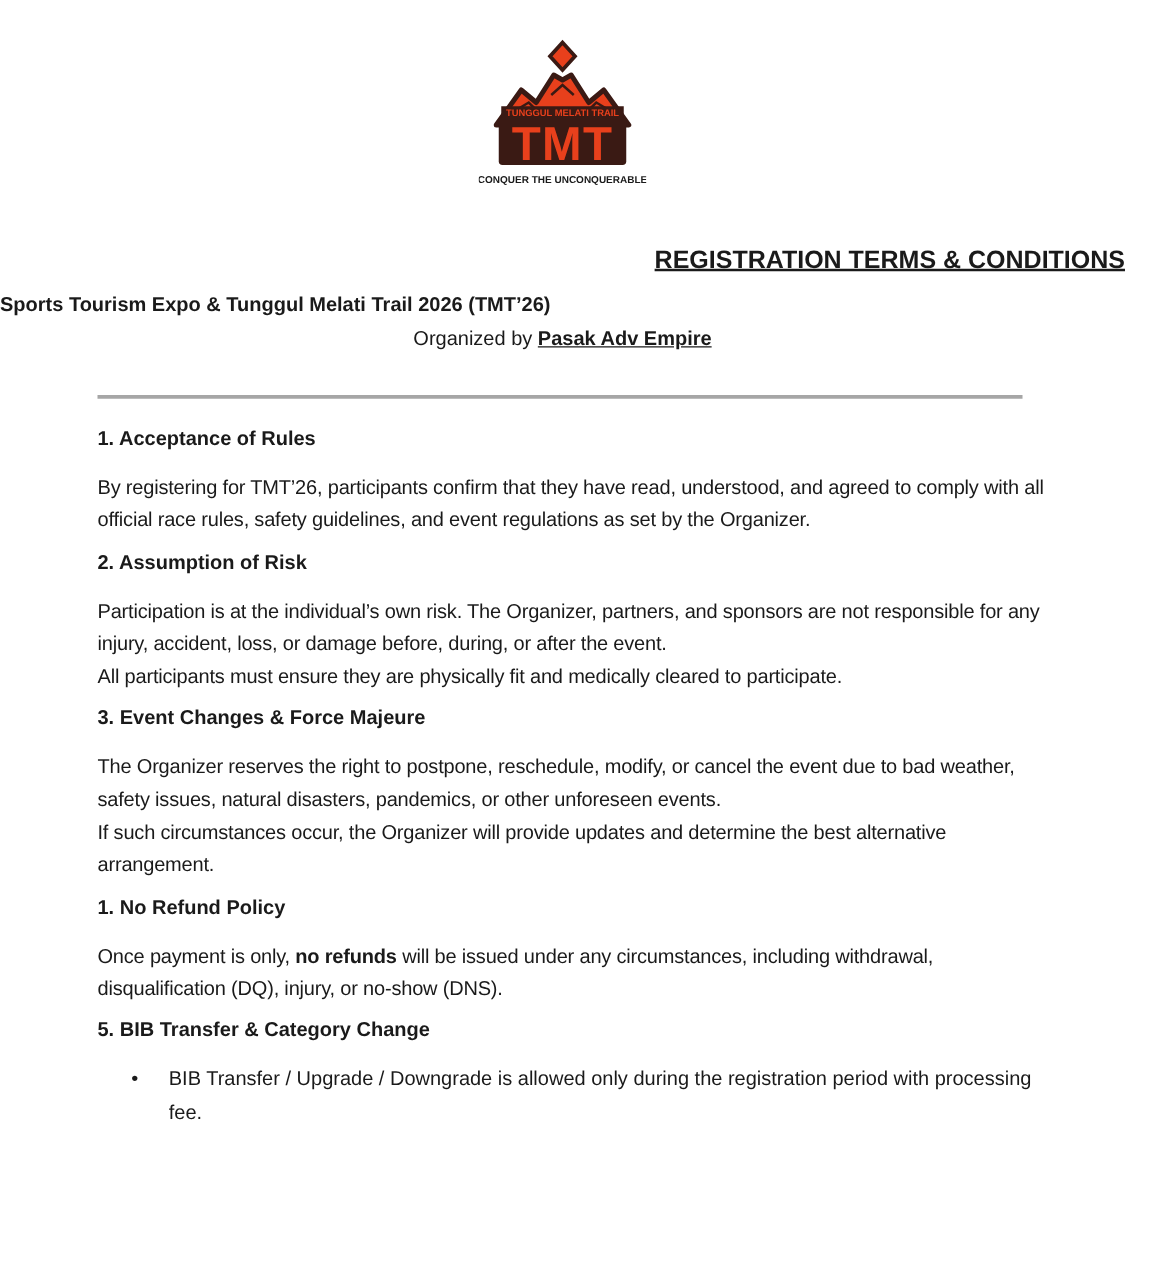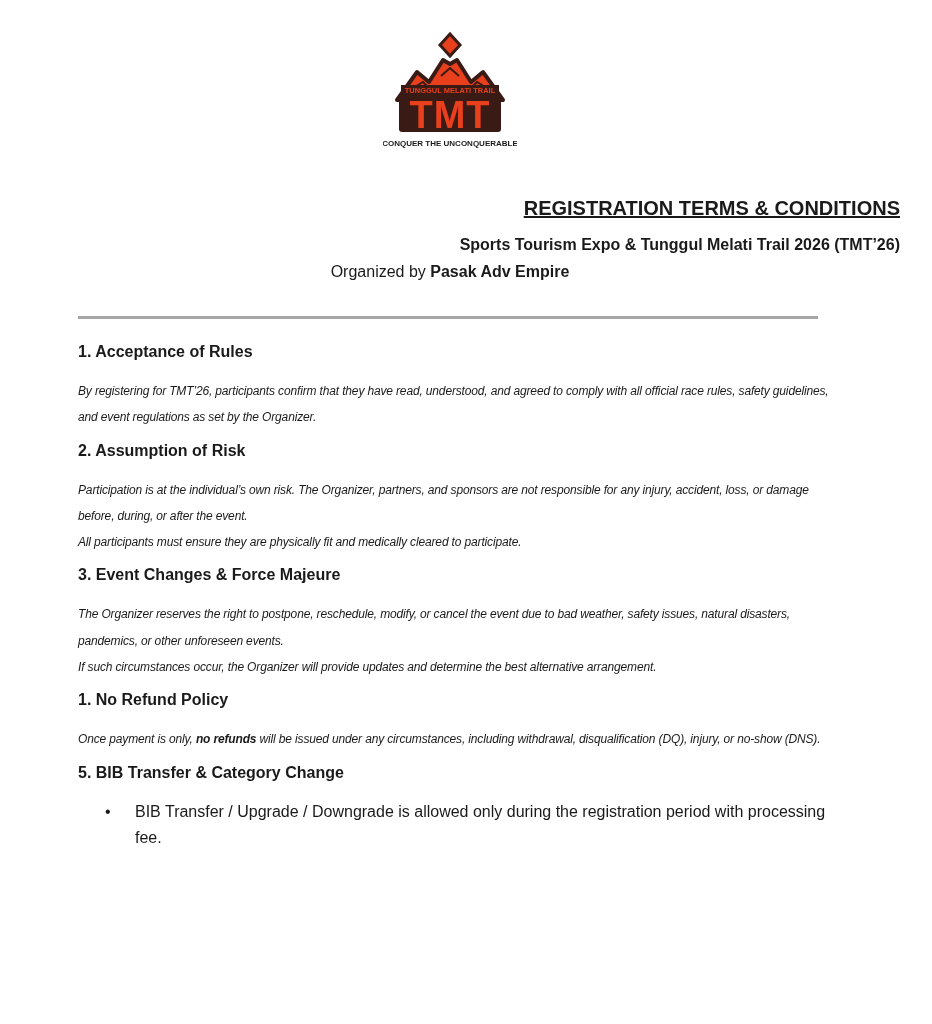--- a/index.html
+++ b/index.html
@@ -1,29 +1,29 @@
 <!DOCTYPE html>
 <html><head>
 <meta charset="utf-8">
 <style>
   html, body { margin:0; padding:0; background:#ffffff; }
   body { width:932px; height:1024px; overflow:hidden; position:relative;
          font-family:"Liberation Sans", sans-serif; color:#1a1a1a; }
   .logo { position:absolute; left:383px; top:30px; width:134px; height:122px; }
   .title { position:absolute; left:0; width:900px; top:197px; text-align:right;
            font-size:20px; font-weight:bold; text-decoration:underline; }
-  .subtitle { position:absolute; left:0; width:900px; top:236px; text-align:right;
+  .subtitle { position:absolute; left:0; width:900px; top:236px; text-align:left;
               font-size:16px; font-weight:bold; }
   .organized { position:absolute; left:0; width:900px; top:263px; text-align:center;
                font-size:16px; }
-  .organized b { font-weight:bold; }
+  .organized b { font-weight:bold;text-decoration:underline; }
   .divider { position:absolute; left:78px; top:316px; width:740px; height:3px; background:#a6a6a6; }
   .content { position:absolute; left:78px; top:340px; width:760px; }
   .sec-h { font-size:16px; font-weight:bold; margin:0; line-height:24px; }
-  .para { font-size:12px; line-height:26.3px; margin:0; letter-spacing:-0.15px;font-style:italic; }
+  .para { font-size:16px; line-height:26.3px; margin:0; letter-spacing:-0.15px; }
   .gap-h { height:14px; }
   .gap-s { height:8px; }
   ul.bullets { margin:0; padding:0; list-style:none; }
   ul.bullets li { position:relative; padding-left:57px; font-size:16px; line-height:26.3px; }
   ul.bullets li .dot { position:absolute; left:27px; top:0; }
 </style>
 </head>
 <body>
 
 <div class="logo">

